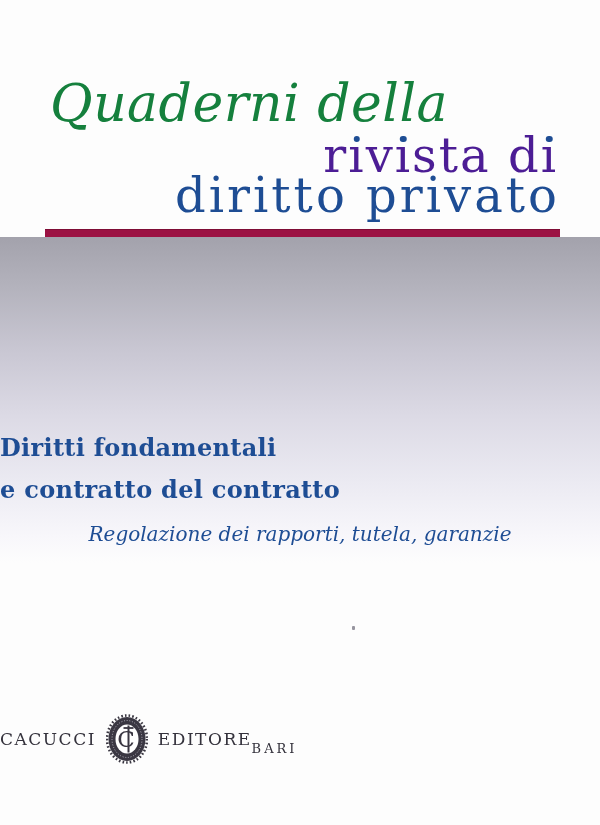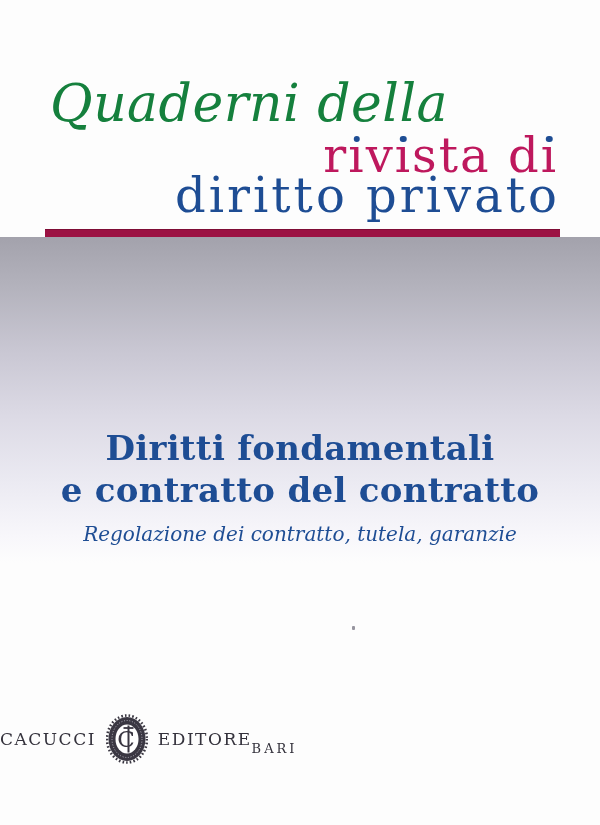--- a/index.html
+++ b/index.html
@@ -11,21 +11,21 @@
   .page { position:absolute; inset:0; }
 
   
   .masthead-line1 {
     position:absolute; left:50px; top:77px;
     font-style:italic; font-size:52px; line-height:1;
     color:#15803d; letter-spacing:0.5px; white-space:nowrap;
   }
   .masthead-line2 {
     position:absolute; right:42px; top:131px;
-    font-size:48px; line-height:1; color:#be185d;
+    font-size:48px; line-height:1; color:#4c1d95;
     letter-spacing:2px; white-space:nowrap;
   }
   .masthead-line3 {
     position:absolute; right:40px; top:171px;
     font-size:48px; line-height:1; color:#1e4d94;
     letter-spacing:3px; white-space:nowrap;
   }
   .seg { display:inline-block; position:relative; }
   .seg.tittle::after {
     content:''; position:absolute; left:50%; transform:translateX(-50%);
@@ -44,22 +44,22 @@
       #a3a2ac 0%, #b3b2bc 15%, #c9c7d3 35%, #dcdae5 55%,
       #ebeaf2 75%, #f8f7fb 92%, #fdfdfd 100%);
   }
 
   
   .author-name {
     position:absolute; left:0; width:600px; top:346px; text-align:center;
     font-size:23px; line-height:1; color:#97164a; letter-spacing:0.5px;
   }
   .book-title {
-    position:absolute; left:0; width:600px; top:427px; text-align:center;
-    font-weight:bold; font-size:34px; line-height:42px;
+    position:absolute; left:0; width:600px; top:427px; text-align:left;
+    font-weight:bold; font-size:24px; line-height:42px;
     color:#1e4d94; letter-spacing:0.3px;
   }
   .book-subtitle {
     position:absolute; left:0; width:600px; top:524px; text-align:center;
     font-style:italic; font-size:20px; line-height:1; color:#1e4d94;
   }
 
   .scan-speck {
     position:absolute; left:352px; top:626px; width:3px; height:4px;
     background:#97959f; border-radius:1px;
@@ -93,21 +93,21 @@
   <div class="masthead-rule"></div>
 
   <div class="gradient-band"></div>
 
 
   <div class="book-title">
     <div>Diritti fondamentali</div>
     <div>e contratto del contratto</div>
   </div>
 
-  <div class="book-subtitle">Regolazione dei contratto, tutela, garanzie</div>
+  <div class="book-subtitle">Regolazione dei rapporti, tutela, garanzie</div>
 
   <div class="scan-speck"></div>
 
   <div class="publisher-block">
     <div class="publisher-row">
       <span class="publisher-name">CACUCCI</span>
 
       <svg class="publisher-logo" viewBox="0 0 42 50" xmlns="http://www.w3.org/2000/svg">
 
         <ellipse cx="21" cy="25" rx="20" ry="23.5" fill="none" stroke="#3a3742" stroke-width="2.6" stroke-dasharray="1.6 2.1"></ellipse>

